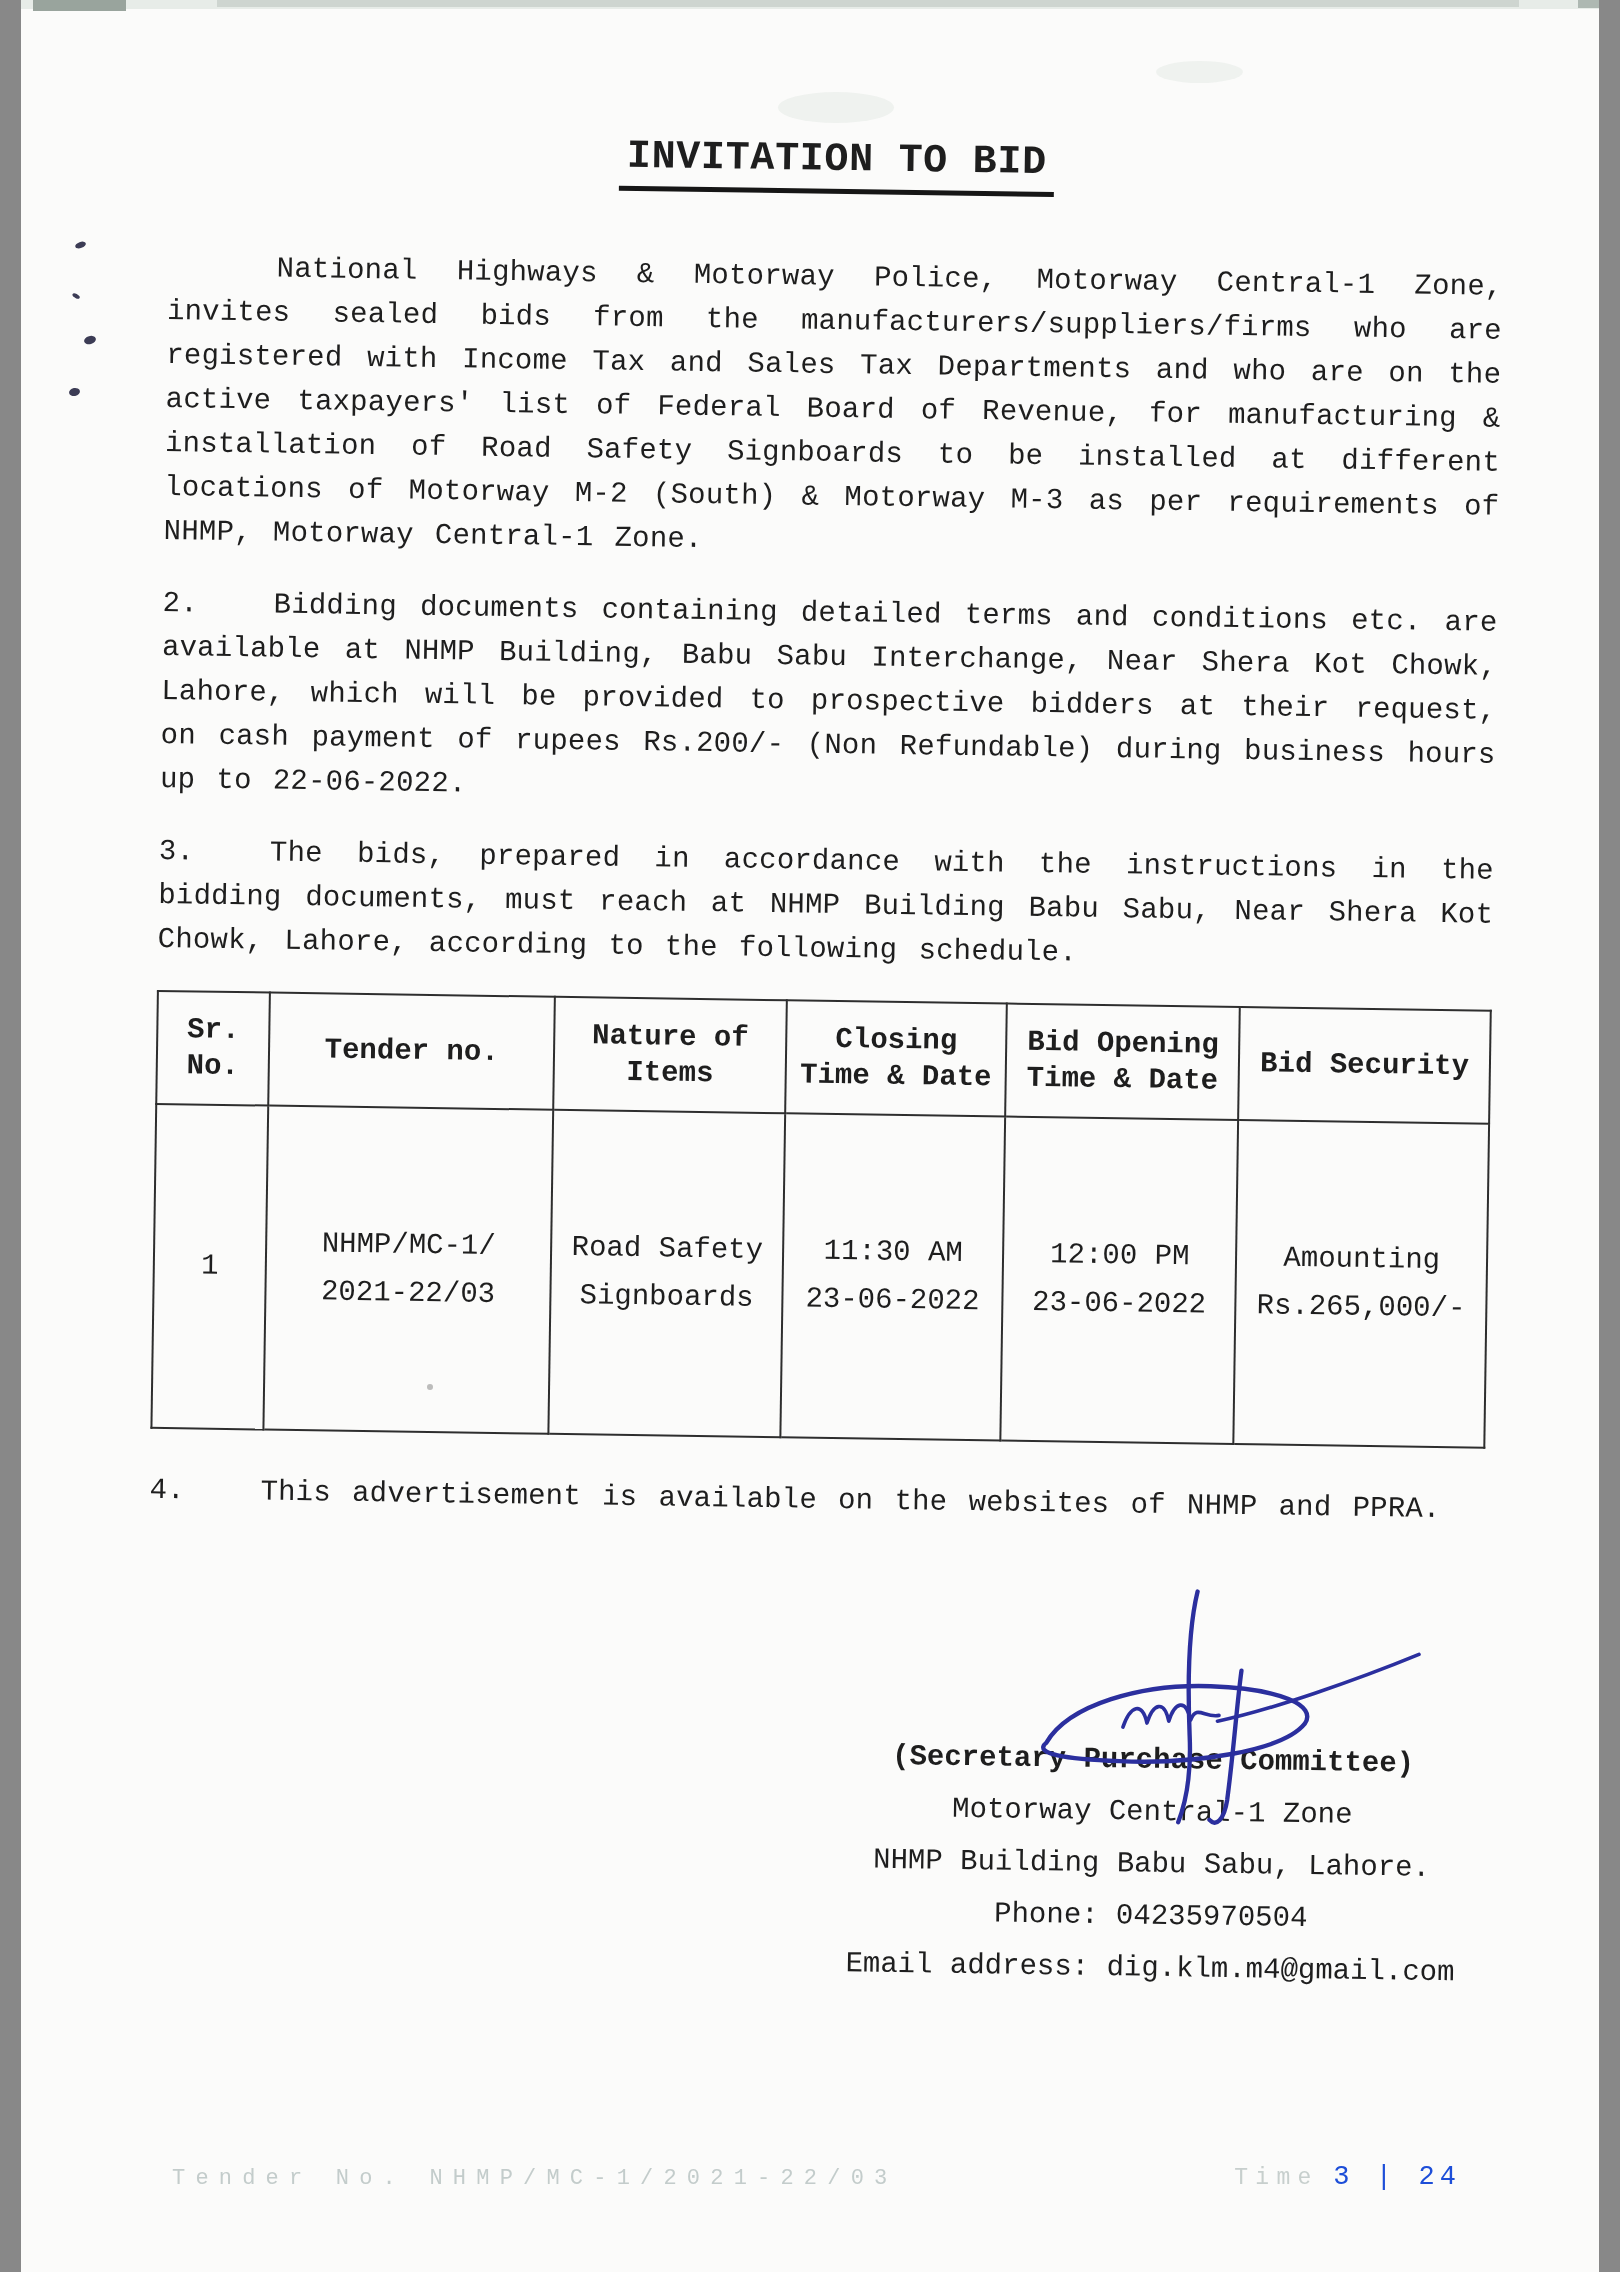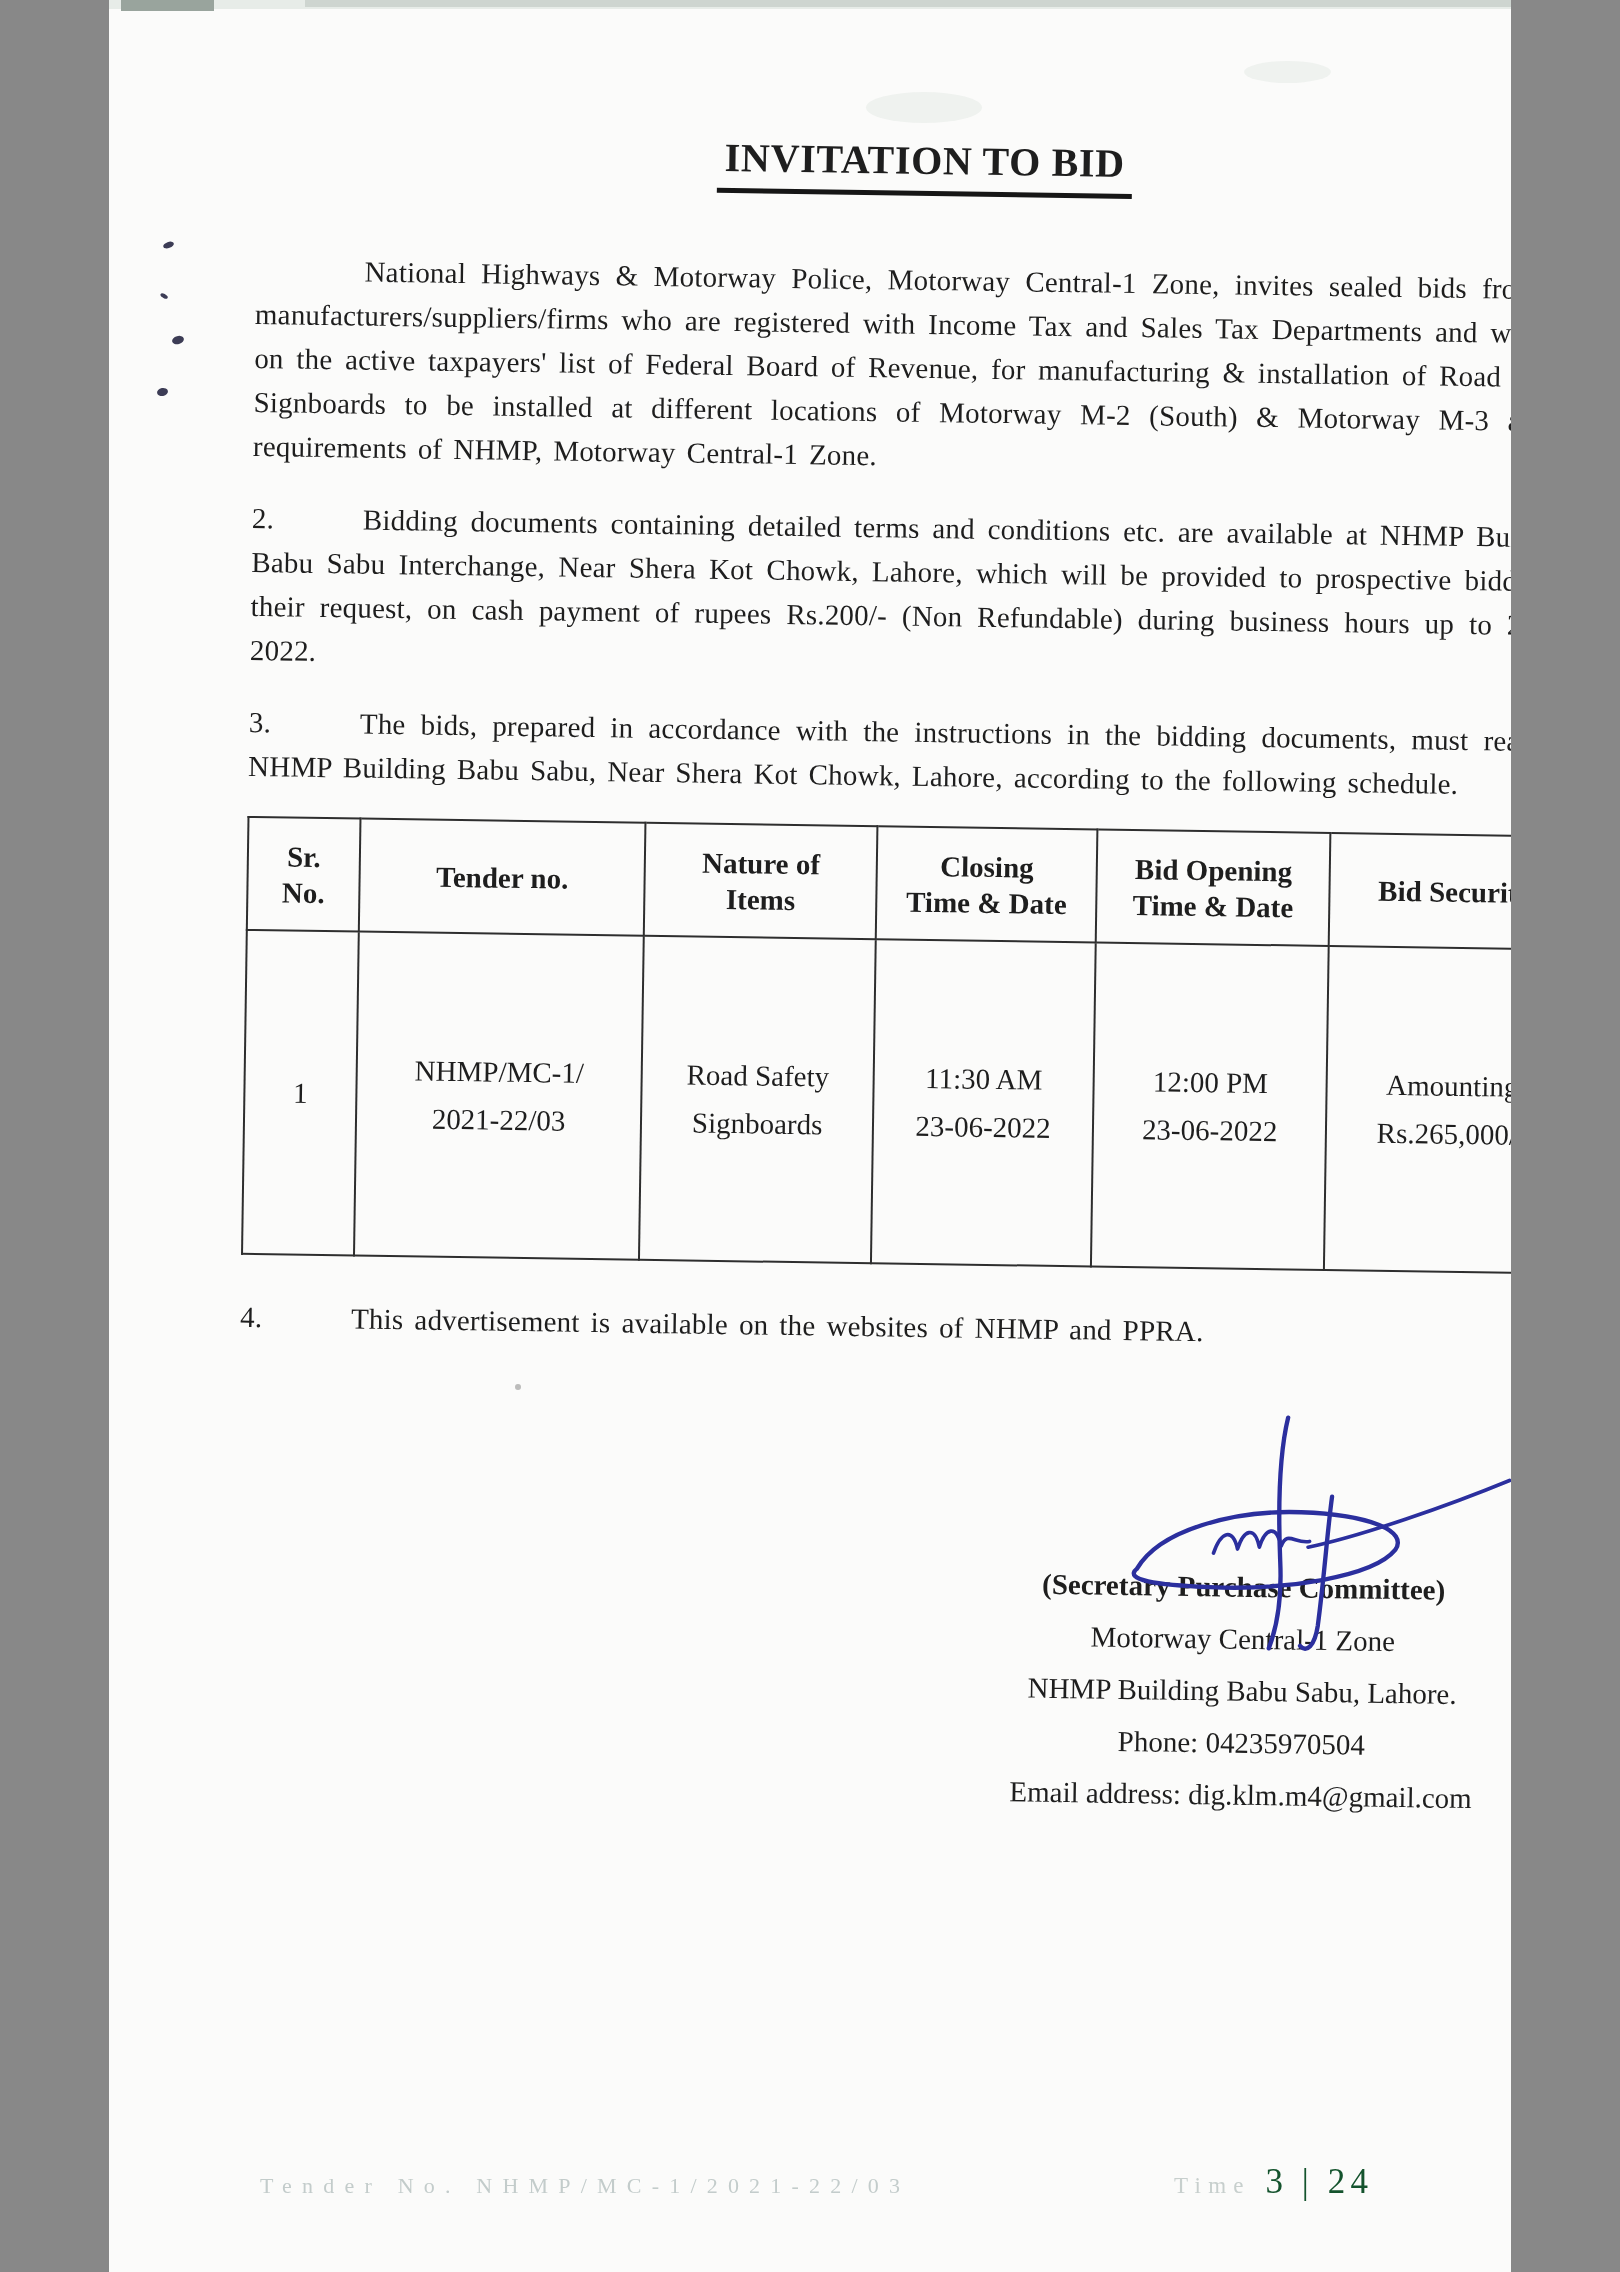--- a/index.html
+++ b/index.html
@@ -1,22 +1,22 @@
 <!DOCTYPE html>
 <html style="font-size:11.6px"><head>
 <meta charset="utf-8">
 <style>
   html,body { margin:0; padding:0; background:#888; }
   .page {
     position:relative;
-    width:1402px; height:2273px;
+    width:1578px; height:2273px;
     margin:0 auto;
     background:#fbfbfa;
     overflow:hidden;
-    font-family:Liberation Serif, serif;
+    font-family:Liberation Mono, monospace;
     color:#1e1e1e;
   }
   
   .top-band { position:absolute; top:0; left:0; width:1621px; height:8.7px; background:#e7ece8; }
   .band-patch { position:absolute; }
   .bp1 { top:0; left:11.6px;   width:93px;  height:11px; background:#99a49d; }
   .bp2 { top:0; left:196px;  width:1302px; height:6.5px;  background:#c5cec8; opacity:.75; }
   .bp3 { top:0; left:1557px; width:64px;   height:8px; background:#aeb8b2; }
   .smudge { position:absolute; border-radius:50%; background:#eff2ef; }
   .sm1 { top:92px; left:757px; width:116px; height:31px; }
@@ -71,21 +71,21 @@
   svg.signature { position:absolute; top:-154px; left:151px; width:466px; height:247px; pointer-events:none; }
 
   
   .footer {
     position:absolute; top:2162px; left:151px; right:138px;
     display:flex; justify-content:space-between; align-items:baseline;
   }
   .footer-left { font-size:22px; letter-spacing:10.2px; color:#c3cccb; }
   .footer-right { white-space:nowrap; }
   .footer-right .pg { font-size:23px; letter-spacing:7.3px; color:#c7cfcd; margin-right:14.5px; }
-  .footer-right .pv { font-size:35px; letter-spacing:5.1px; color:#14532d; }
+  .footer-right .pv { font-size:27px; letter-spacing:5.1px; color:#1d4ed8; }
 </style>
 </head>
 <body>
 
 <div class="page">
 
   <div class="top-band"></div>
   <div class="band-patch bp1"></div>
   <div class="band-patch bp2"></div>
   <div class="band-patch bp3"></div>

